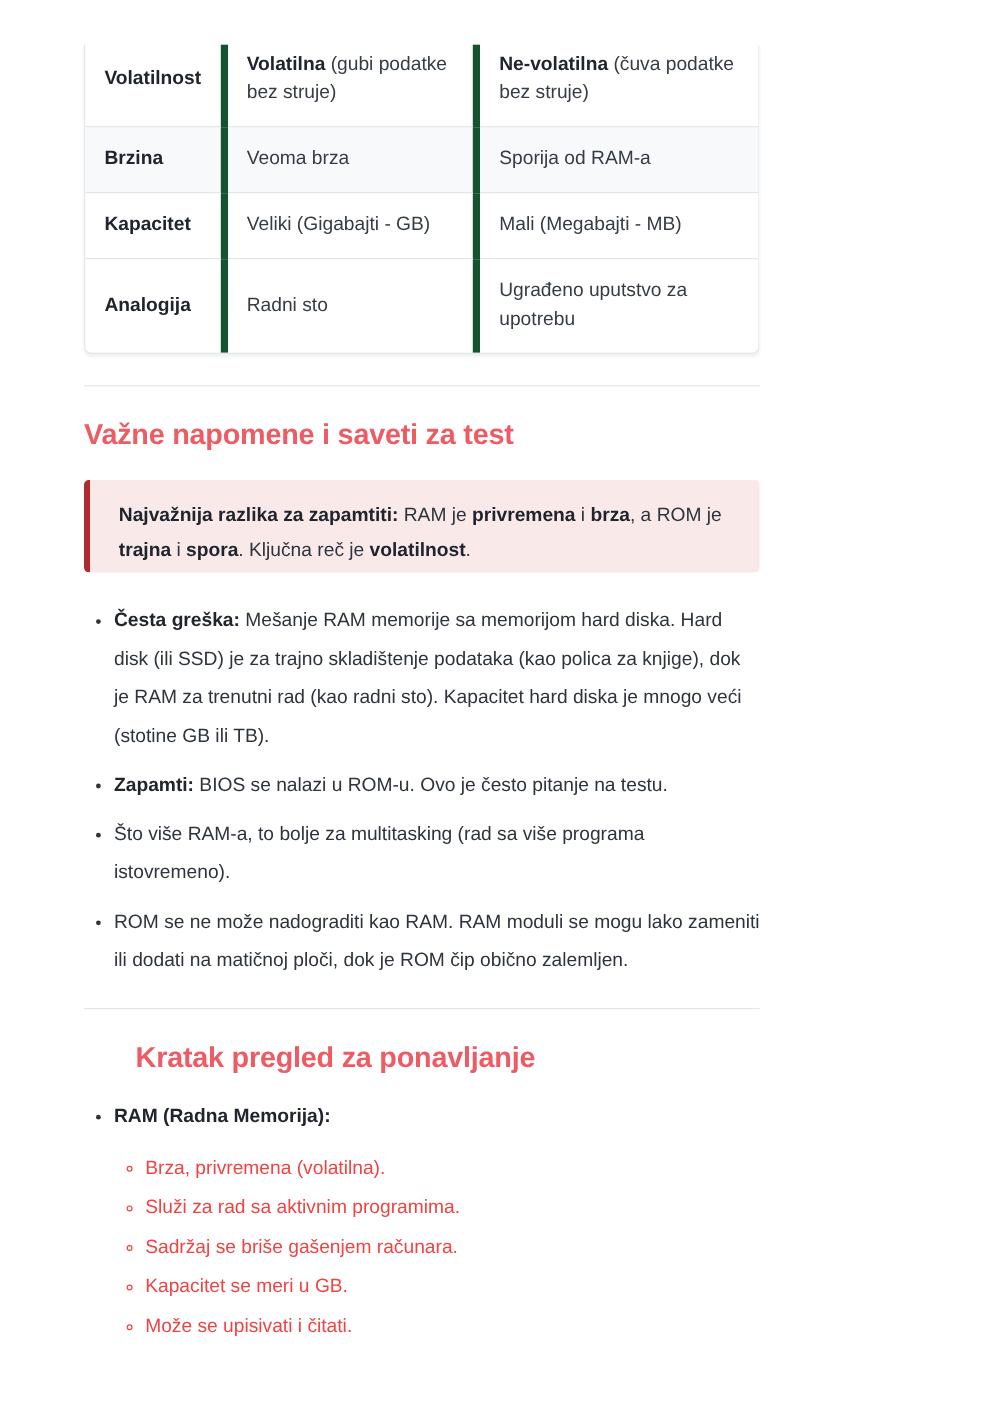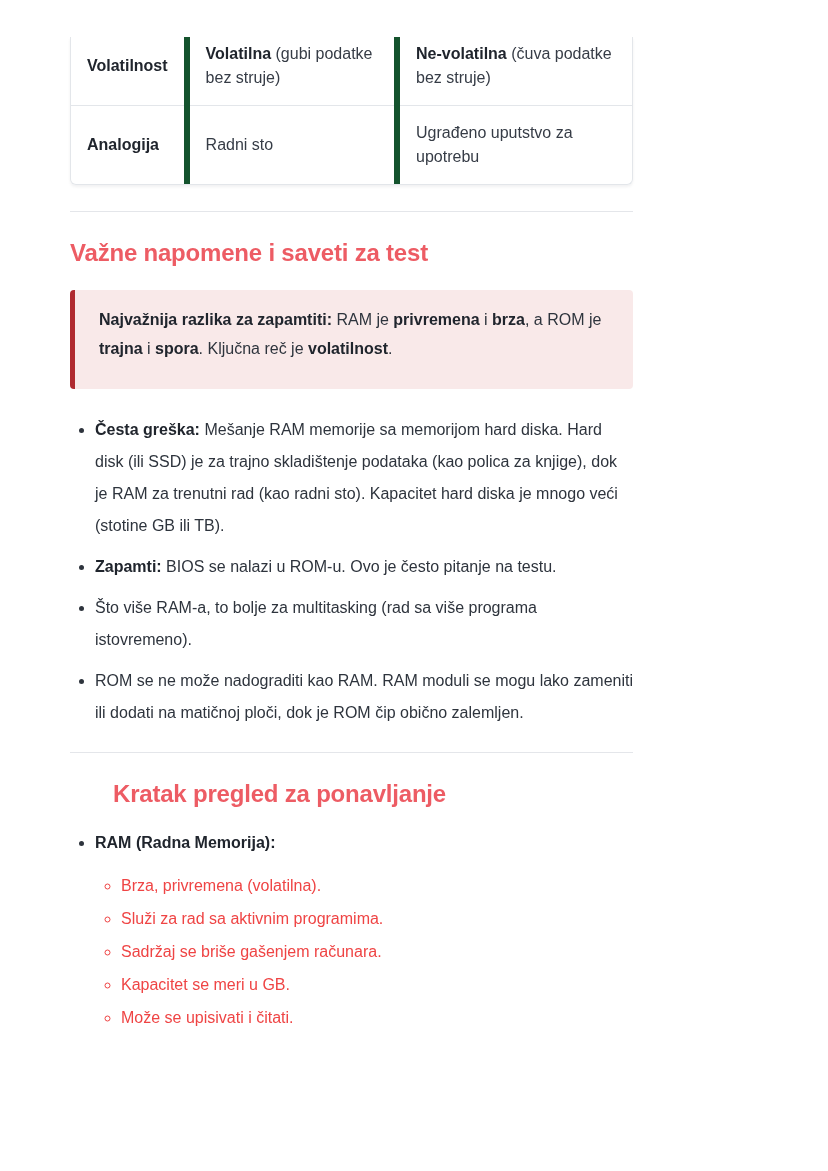--- a/index.html
+++ b/index.html
@@ -49,21 +49,21 @@
     color:#ed5c64; letter-spacing:-0.2px;
   }
   .h-notes { margin-top:27px; }
   .h-review { margin-top:27px;margin-left:43px; }
   
   .callout {
     margin-top:24px;
     background:#f9e9e9;
     border-left:5px solid #b02a30;
     border-radius:4px;
-    padding:15px 24px 26px 24px;
+    padding:15px 24px 4px 24px;
     font-size:16px; line-height:29px; color:#2e343d;
   }
   
   ul.notes {
     margin-top:25px;
     padding-left:25px;
     list-style:disc;
   }
   ul.notes > li {
     font-size:16px; line-height:32px;
@@ -113,20 +113,30 @@
           <col style="width:112px">
             <col style="width:213px">
             <col style="width:238px">
         </colgroup>
         <tbody>
           <tr class="first">
             <td class="rowhead">Volatilnost</td>
             <td><span class="b">Volatilna</span><span> (gubi podatke bez struje)</span></td>
             <td><span class="b">Ne-volatilna</span><span> (čuva podatke bez struje)</span></td>
           </tr>
+          <tr class="striped">
+            <td class="rowhead">Brzina</td>
+            <td><span>Veoma brza</span></td>
+            <td><span>Sporija od RAM-a</span></td>
+          </tr>
+          <tr>
+            <td class="rowhead">Kapacitet</td>
+            <td><span>Veliki (Gigabajti - GB)</span></td>
+            <td><span>Mali (Megabajti - MB)</span></td>
+          </tr>
           <tr>
             <td class="rowhead">Analogija</td>
             <td><span>Radni sto</span></td>
             <td><span>Ugrađeno uputstvo za upotrebu</span></td>
           </tr>
         </tbody>
       </table>
     </div>
 
     <hr class="hr hr1">

